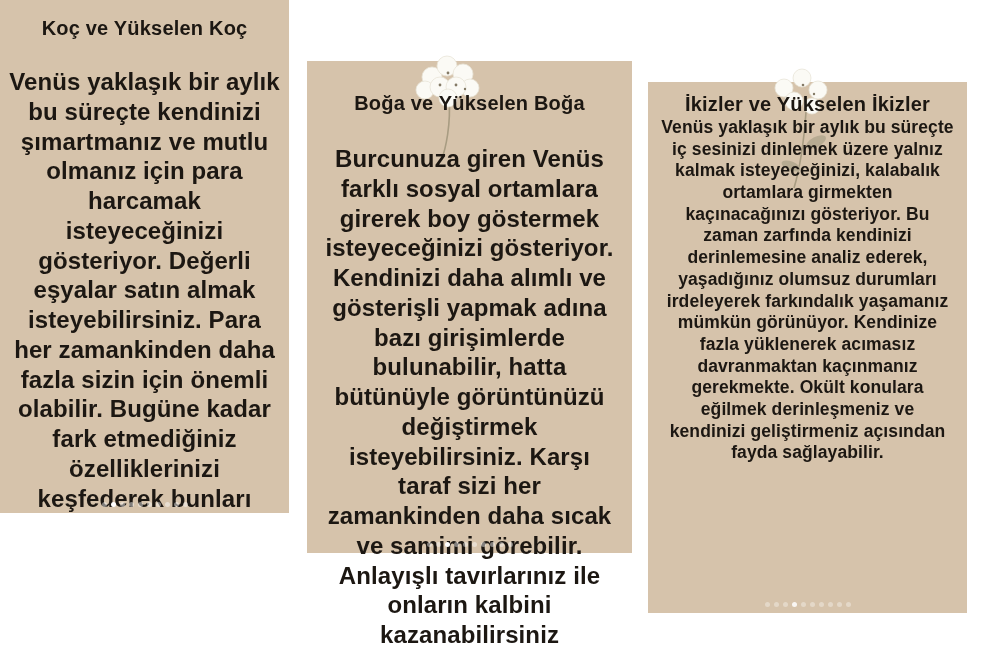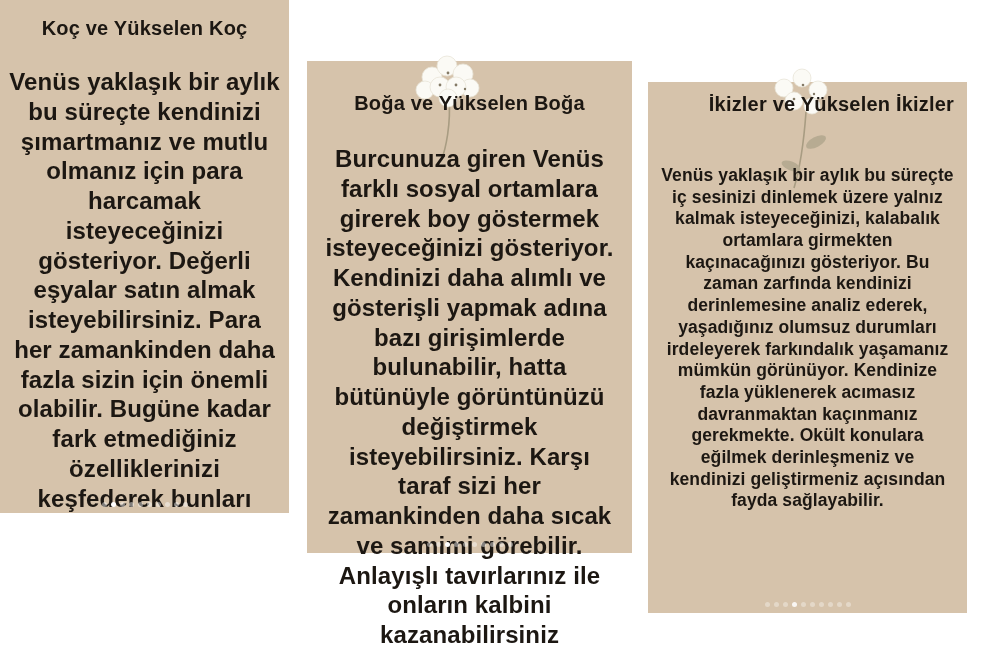--- a/index.html
+++ b/index.html
@@ -39,22 +39,22 @@
   #card-koc{left:0;top:0;width:289px;height:513px;}
   #card-koc .card-inner{padding:16px 9px 0;}
   #card-koc .card-title{margin-bottom:26px;}
   
   #card-boga{left:307px;top:61px;width:325px;height:492px;overflow:visible;}
   #card-boga .card-inner{padding:30px 14px 0;text-align:center;}
   #card-boga .card-title{margin-bottom:28px;}
   
   #card-ikizler{left:648px;top:82px;width:319px;height:531px;overflow:visible;}
   #card-ikizler .card-inner{padding:10px 13px 0;}
-  #card-ikizler .card-title{text-align:right;}
-  #card-ikizler .card-body{font-size:17.5px;margin-top:48px;}
+  #card-ikizler .card-title{}
+  #card-ikizler .card-body{font-size:17.5px;}
   
   .flower{
     position:absolute;
     z-index:0;
     pointer-events:none;
   }
   #card-boga .flower{left:103px;top:-8px;width:78px;height:112px;}
   #card-ikizler .flower{left:110px;top:-14px;width:82px;height:124px;}
   
   .dots{

